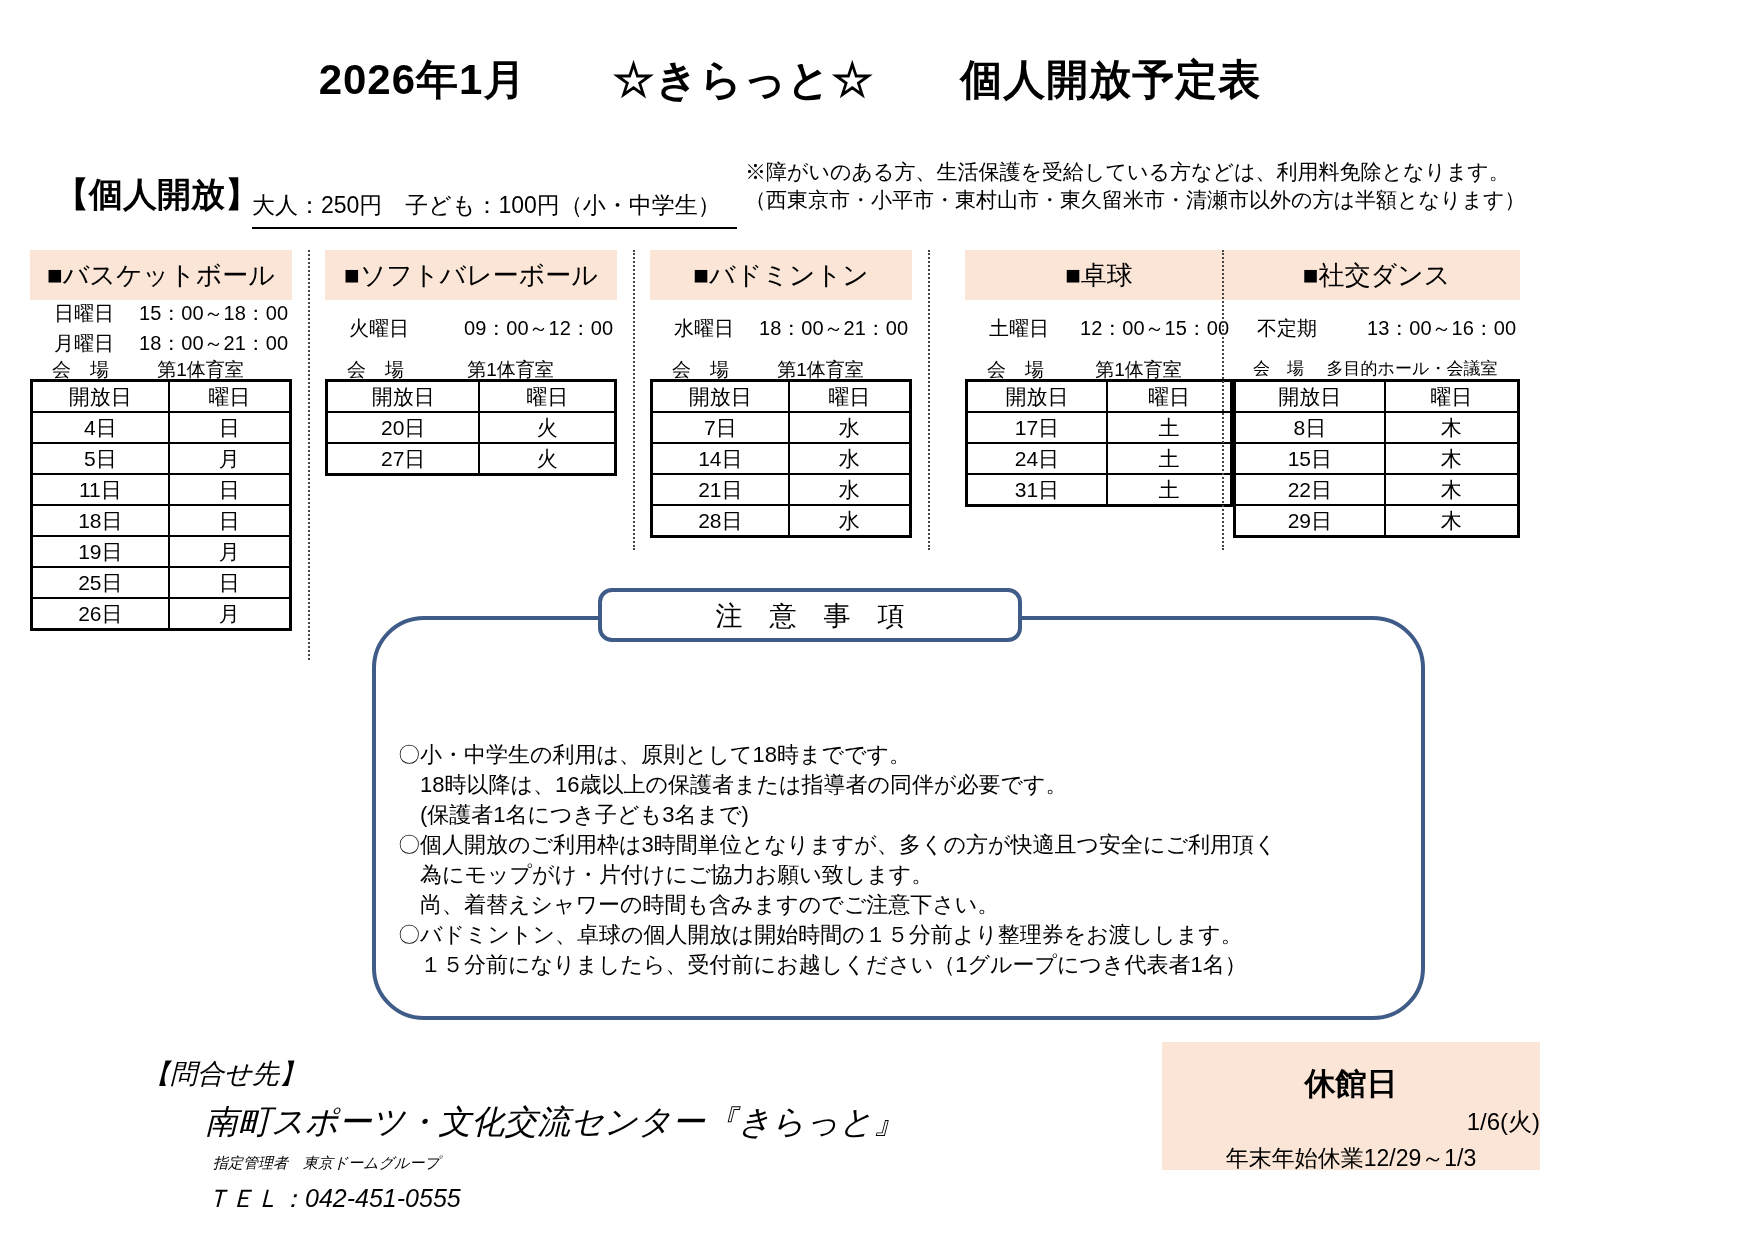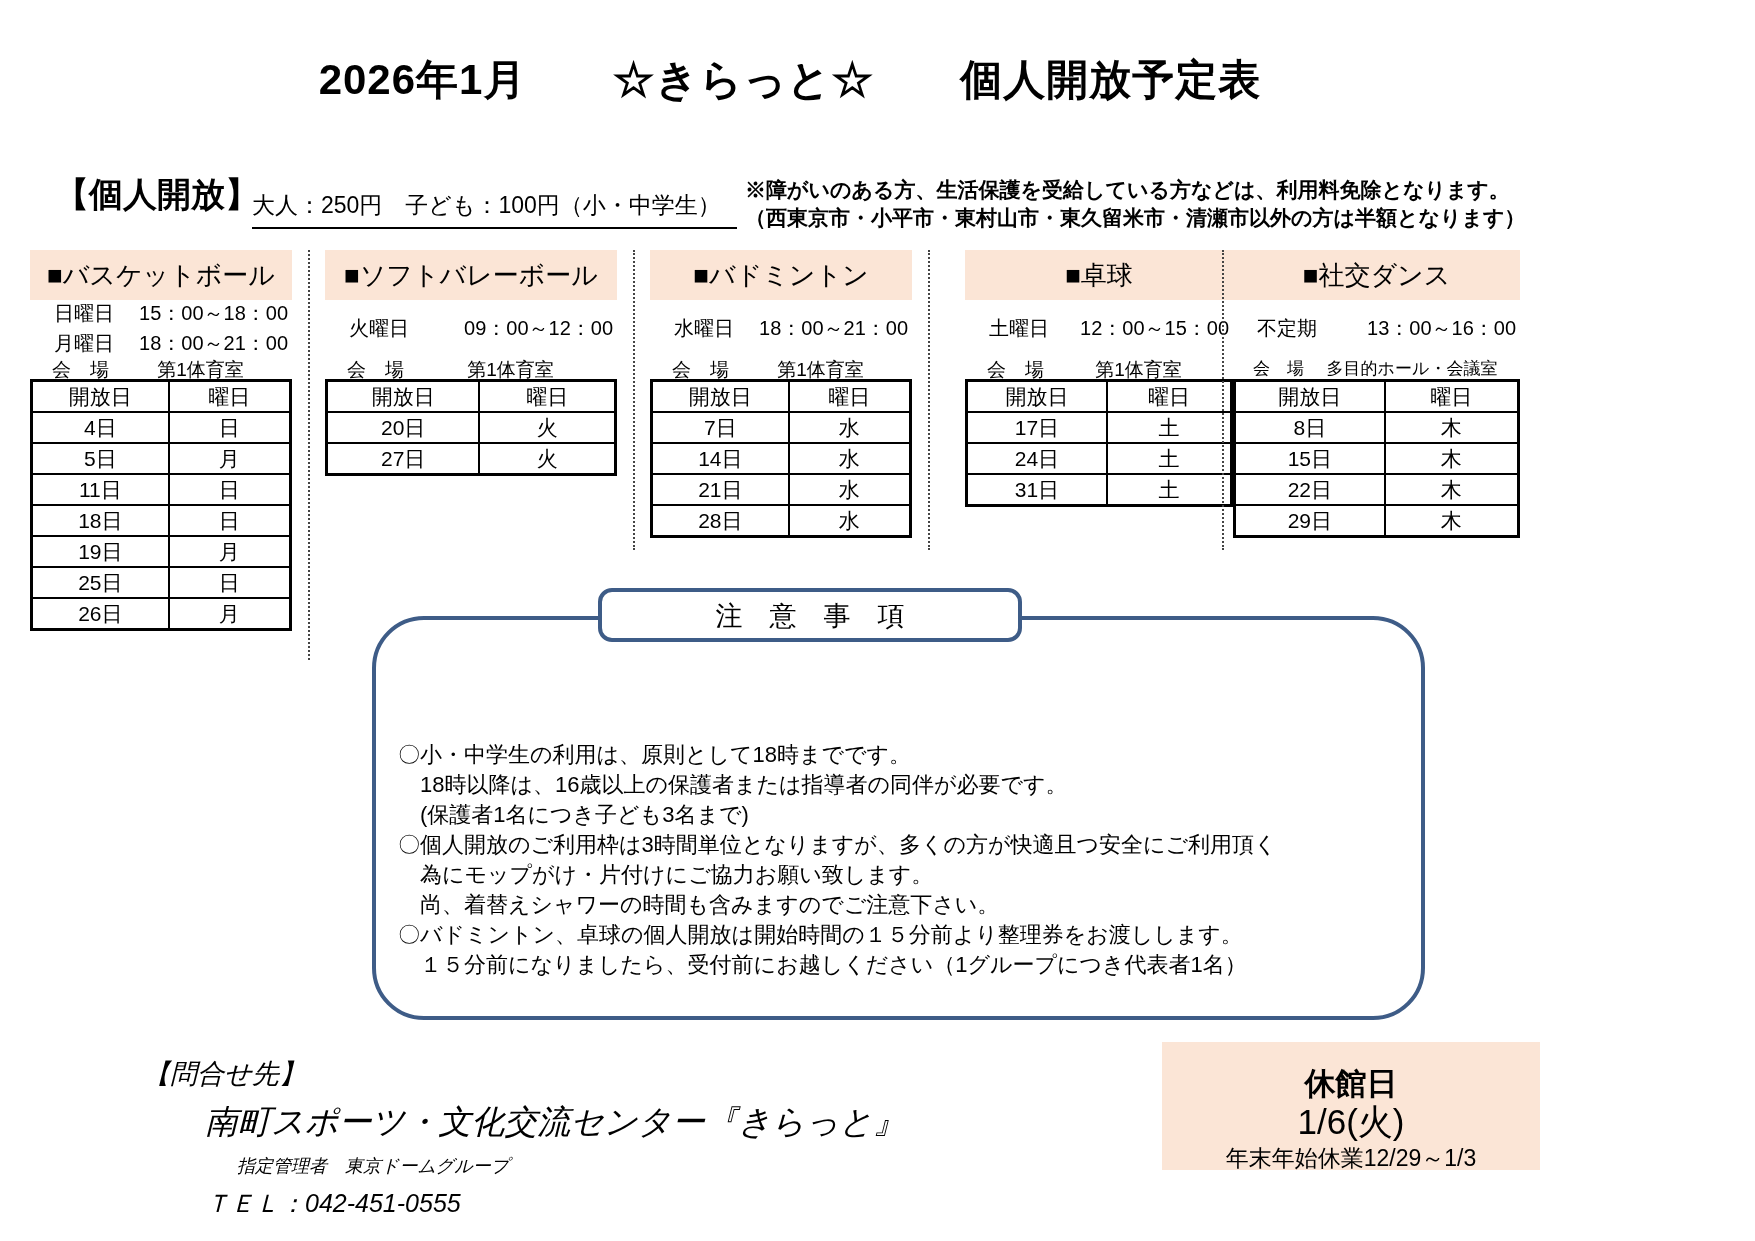--- a/index.html
+++ b/index.html
@@ -10,21 +10,21 @@
   }
   .page-title {
     position:absolute; top:52px; left:0; width:1580px; margin:0;
     text-align:center; font-size:42px; font-weight:bold; letter-spacing:1px;
   }
   .section-label { position:absolute; left:55px; top:172px; font-size:34px; font-weight:bold; }
   .price-line {
     position:absolute; left:252px; top:190px; font-size:23px;
     border-bottom:2px solid #000; padding:0 16px 6px 0;
   }
-  .fee-note { position:absolute; left:745px; top:176px; font-size:21px; line-height:28px;font-weight:bold; }
+  .fee-note { position:absolute; left:745px; top:158px; font-size:21px; line-height:28px; }
 
   
   .sep { position:absolute; top:250px; width:0; border-left:2px dotted #444; }
   .sep1 { left:308px; height:410px; }
   .sep2 { left:633px; height:300px; }
   .sep3 { left:928px; height:300px; }
   .sep4 { left:1222px; height:300px; }
 
   .sport-col { position:absolute; top:250px; }
   .c1 { left:30px;  width:262px; }
@@ -61,29 +61,29 @@
     position:absolute; left:598px; top:588px; width:424px; height:54px; line-height:48px;
     background:#fff; border:4px solid var(--frame); border-radius:14px; box-sizing:border-box;
     text-align:center; font-size:27px; z-index:2;
   }
   .notes-lines { position:absolute; left:398px; top:740px; font-size:22px; line-height:30px; z-index:1; }
   .note-line { white-space:pre-wrap; }
 
   .contact { position:absolute; left:143px; top:1056px;font-style:italic; }
   .contact-label    { font-size:27px; }
   .contact-facility { margin:8px 0 0 62px; font-size:33px; }
-  .contact-manager  { margin:9px 0 0 94px; font-size:18px; }
+  .contact-manager  { margin:9px 0 0 70px; font-size:15px; }
   .contact-tel      { margin:9px 0 0 62px; font-size:25px; }
 
   .closed-box {
     position:absolute; left:1162px; top:1042px; width:378px; height:128px;
     background:var(--accent); text-align:center; box-sizing:border-box; padding-top:24px;
   }
   .closed-title   { font-size:31px; font-weight:bold; line-height:35px; }
-  .closed-date    { font-size:35px; line-height:42px; }
+  .closed-date    { font-size:24px; line-height:42px;text-align:right; }
   .closed-yearend { font-size:23px; line-height:30px; }
 </style>
 </head>
 <body>
 
 <div class="page" id="page" style="--accent: #fbe5d6; --frame: #3e5c87;">
 
   <h1 class="page-title">2026年1月　　☆きらっと☆　　個人開放予定表</h1>
 
   <div class="section-label">【個人開放】</div>

